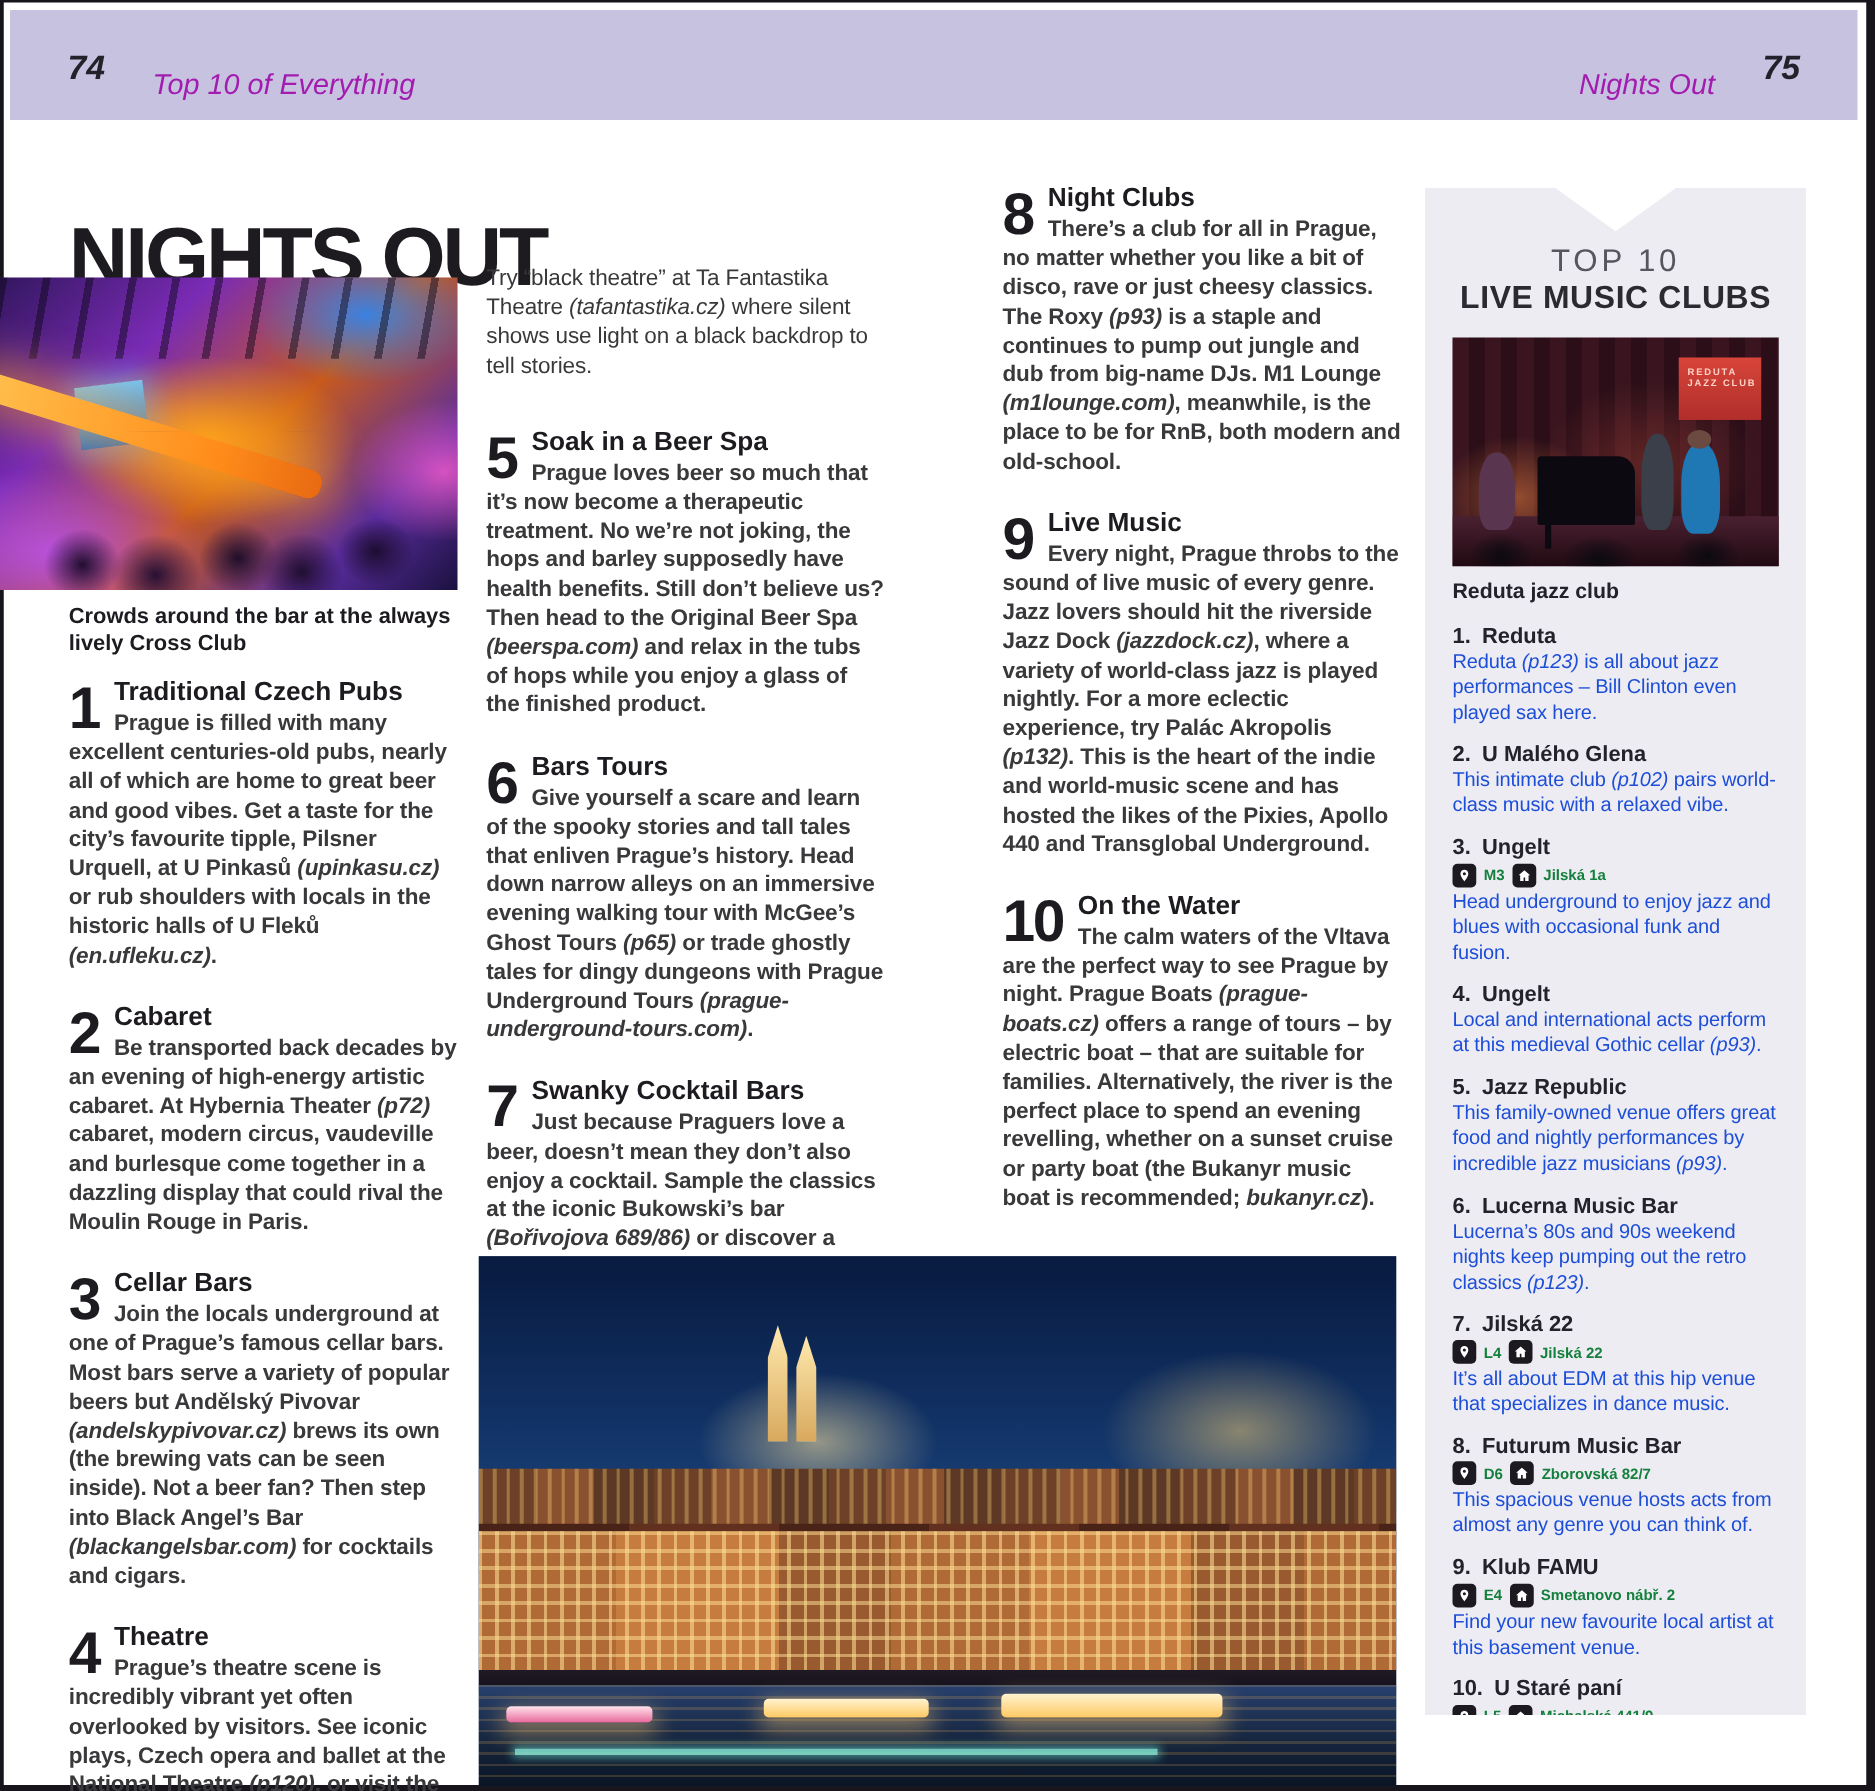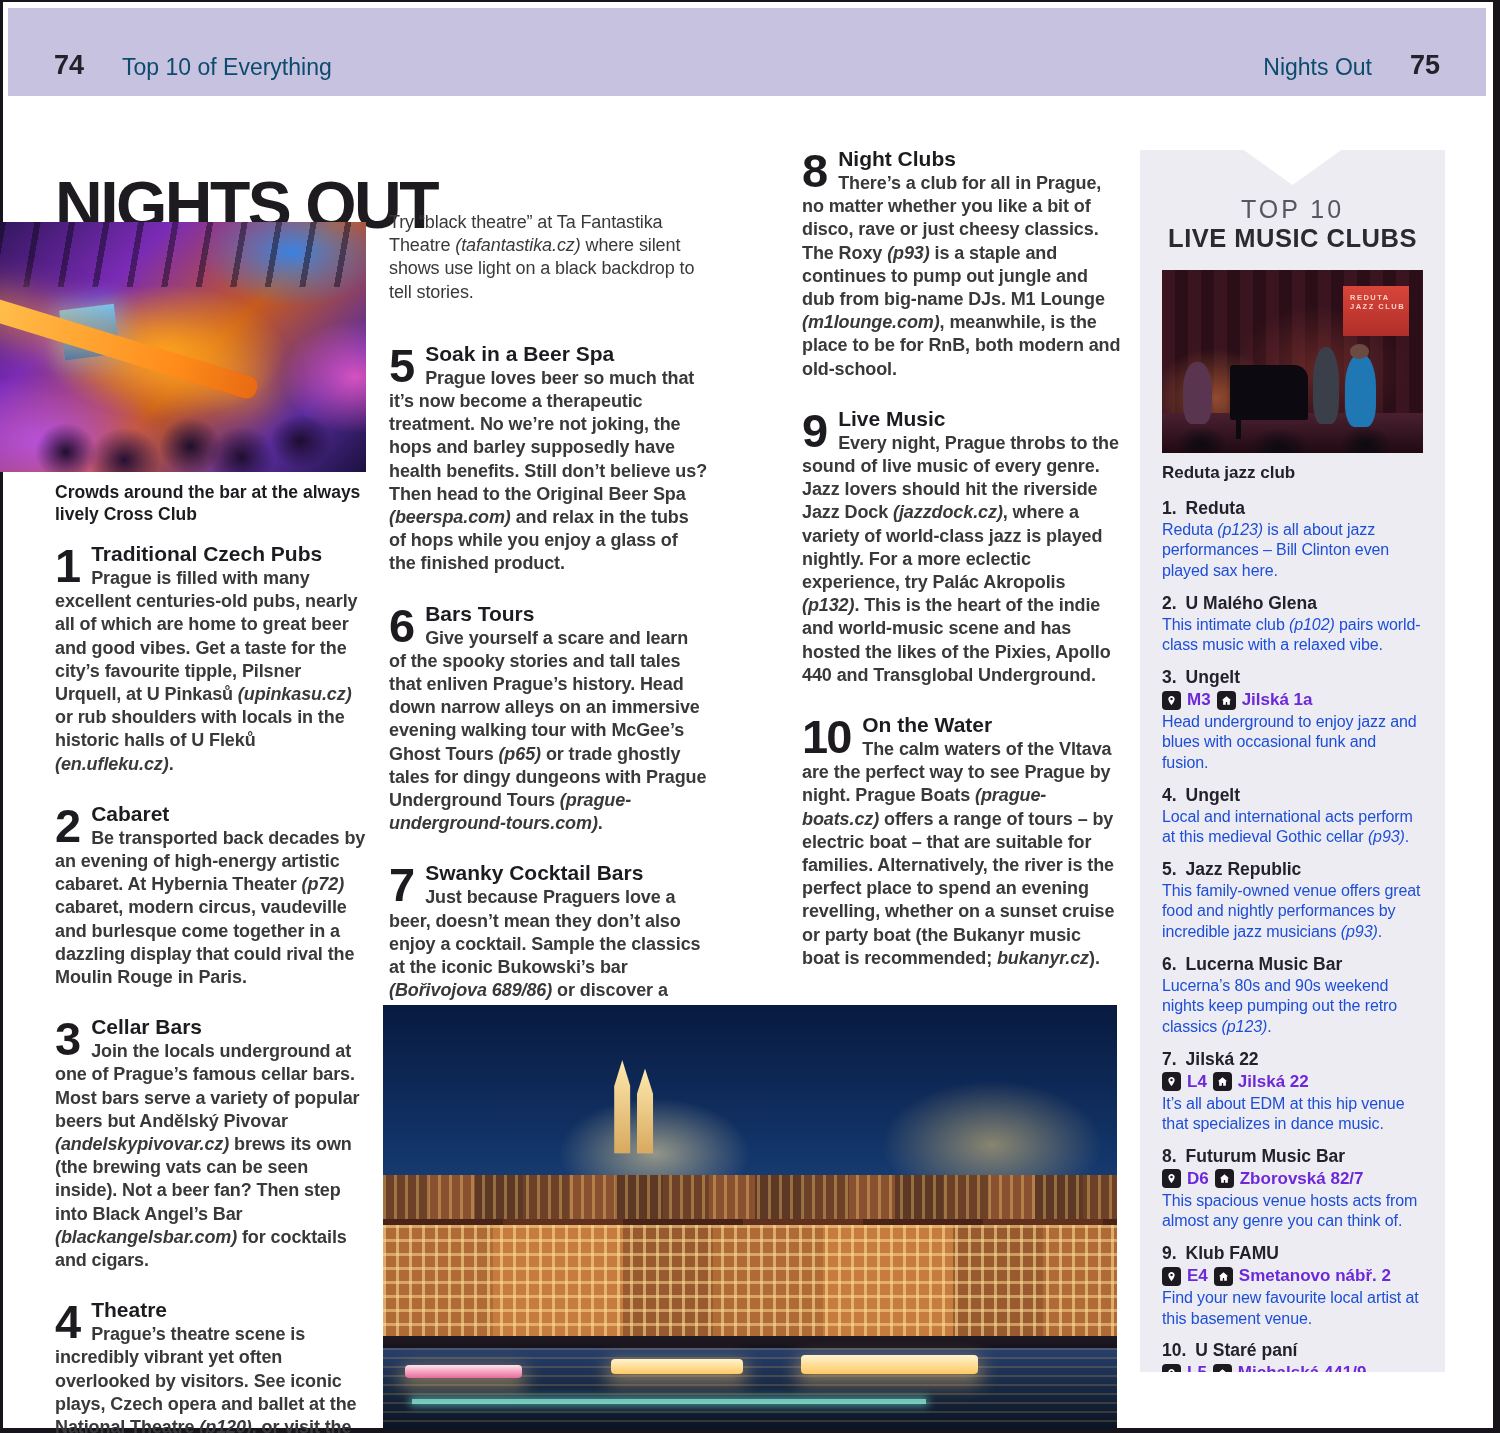--- a/index.html
+++ b/index.html
@@ -14,23 +14,23 @@
   .edge-left{left:0;top:0;width:3px;height:100%;}
   .edge-right{right:0;top:0;width:7px;height:100%;}
   .edge-bottom{left:0;bottom:0;width:100%;height:5px;}
 
   
   .header-band{
     left:8px;right:14px;top:8px;height:88px;background:#c7c2df;
     display:flex;justify-content:space-between;align-items:flex-end;
     padding:0 46px 15px 46px;box-sizing:border-box;position:absolute;
   }
-  .hdr-group{display:flex;align-items:flex-end;gap:38px;}
+  .hdr-group{display:flex;align-items:flex-start;gap:38px;font-style:italic;}
   .hdr-num{font-size:27px;font-weight:700;color:#232129;}
-  .hdr-title{font-size:23px;color:#0c4a6e;margin-top:15px;}
+  .hdr-title{font-size:23px;color:#a21caf;margin-top:15px;}
 
   .page-title{
     left:55px;top:128px;position:absolute;
     font-size:66px;font-weight:800;letter-spacing:-2.5px;color:#1d1b20;line-height:1;
   }
 
   
   .club-photo{
     left:0;top:222px;width:366px;height:250px;position:absolute;overflow:hidden;
     background:
@@ -134,21 +134,21 @@
   .rd-p3::before{content:"";position:absolute;left:18%;top:-14%;width:60%;height:20%;border-radius:50%;background:#6b4a42;}
   .rd-crowd{left:0;bottom:-2%;width:100%;height:16%;position:absolute;
     background:
       radial-gradient(ellipse 14% 90% at 15% 60%, #0c0a10 0%, rgba(12,10,16,0) 70%),
       radial-gradient(ellipse 16% 95% at 45% 70%, #0c0a10 0%, rgba(12,10,16,0) 70%),
       radial-gradient(ellipse 14% 90% at 78% 60%, #0c0a10 0%, rgba(12,10,16,0) 70%);}
   .sb-photo-caption{font-weight:700;font-size:17px;color:#232129;margin:0 0 14px 0;line-height:21px;}
   .club{margin-bottom:10.5px;}
   .club-name{font-size:17.5px;font-weight:700;color:#232129;line-height:22px;}
   .club-num{margin-right:9px;}
-  .club-meta{display:flex;align-items:center;gap:6px;font-size:17px;font-weight:600;color:#6d28d9;line-height:22px;margin-top:1px;}
+  .club-meta{display:flex;align-items:center;gap:6px;font-size:12px;font-weight:600;color:#15803d;line-height:22px;margin-top:1px;}
   .badge{width:19px;height:19px;background:#1c1a20;border-radius:4px;display:inline-flex;align-items:center;justify-content:center;flex:0 0 auto;}
   .badge svg{width:13px;height:13px;fill:#ffffff;}
   .club p{font-size:16px;line-height:20.4px;color:#1d4ed8;margin:1px 0 0 0;letter-spacing:-.1px;}
   i{font-style:italic;}
 </style>
 </head>
 <body>
 
 <div class="edge edge-top"></div>
 <div class="edge edge-left"></div>

